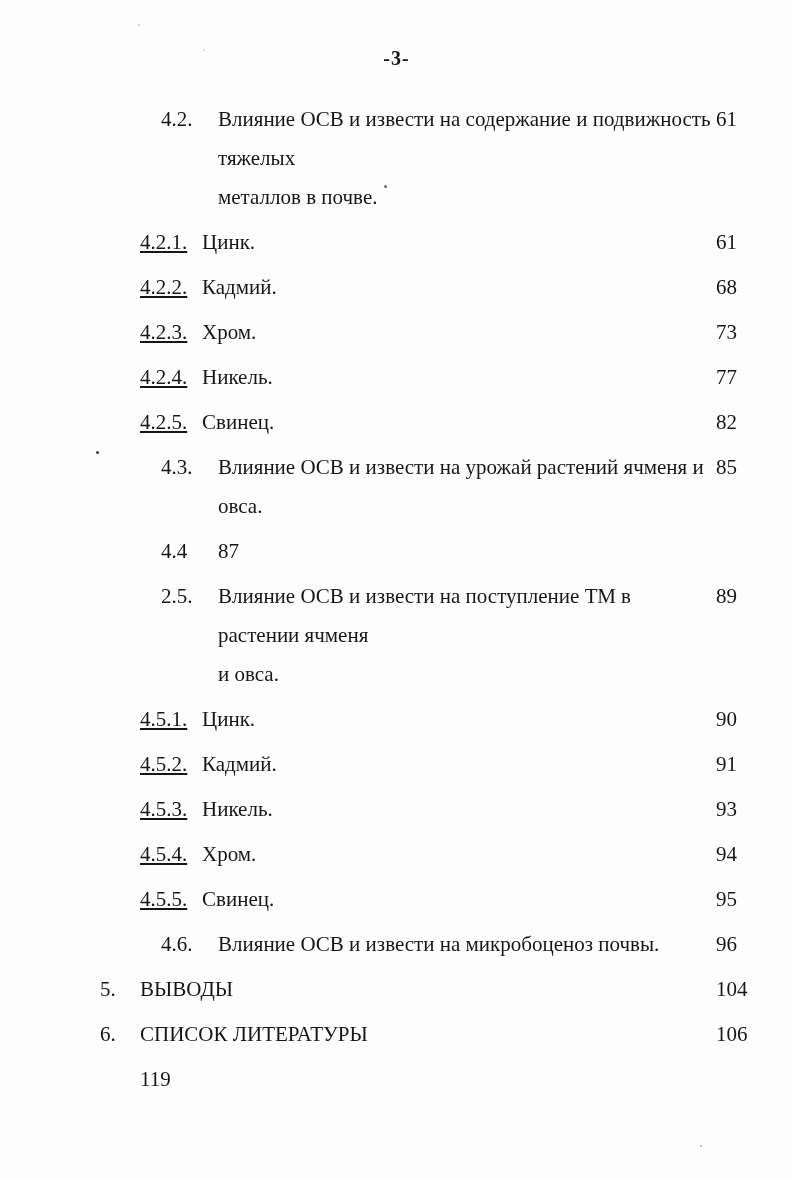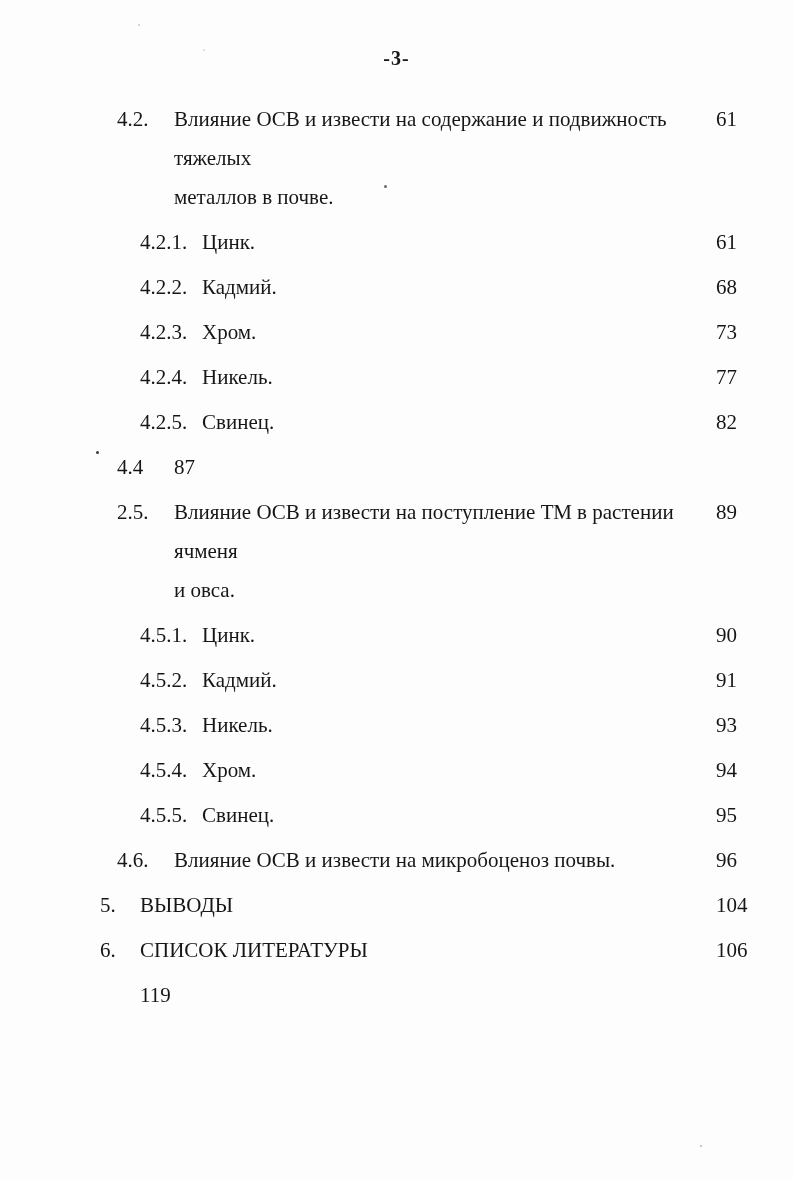--- a/index.html
+++ b/index.html
@@ -30,24 +30,24 @@
     display: flex;
     align-items: flex-start;
     font-size: 21px;
     line-height: 39px;
     margin-bottom: 6px;
     padding-right: 25px;
   }
   .row .num { flex: none; }
   .row.lvl1 { padding-left: 100px; }
   .row.lvl1 .num { width: 40px; }
-  .row.lvl2 { padding-left: 117px; }
+  .row.lvl2 { padding-left: 117px; margin-left: 44px; }
   .row.lvl2 .num { width: 57px; }
   .row.lvl3 { padding-left: 140px; }
-  .row.lvl3 .num { width: 62px; }
+  .row.lvl3 .num { width: 62px; text-decoration: underline; }
   .row .text {
     flex: 1;
     white-space: pre-line;
   }
   .row .pg {
     flex: none;
     width: 52px;
     text-align: left;
   }
   .speckle {
@@ -97,20 +97,25 @@
     <span class="text">Никель.</span>
     <span class="pg">77</span>
   </div>
 
   <div class="row lvl3">
     <span class="num">4.2.5.</span>
     <span class="text">Свинец.</span>
     <span class="pg">82</span>
   </div>
 
+  <div class="row lvl2">
+    <span class="num">4.3.</span>
+    <span class="text">Влияние ОСВ и извести на урожай растений ячменя и овса.</span>
+    <span class="pg">85</span>
+  </div>
 
   <div class="row lvl2">
     <span class="num">4.4</span>
     <span class="pg">87</span>
   </div>
 
   <div class="row lvl2">
     <span class="num">2.5.</span>
     <span class="text">Влияние ОСВ и извести на поступление ТМ в растении ячменя
 и овса.</span>

